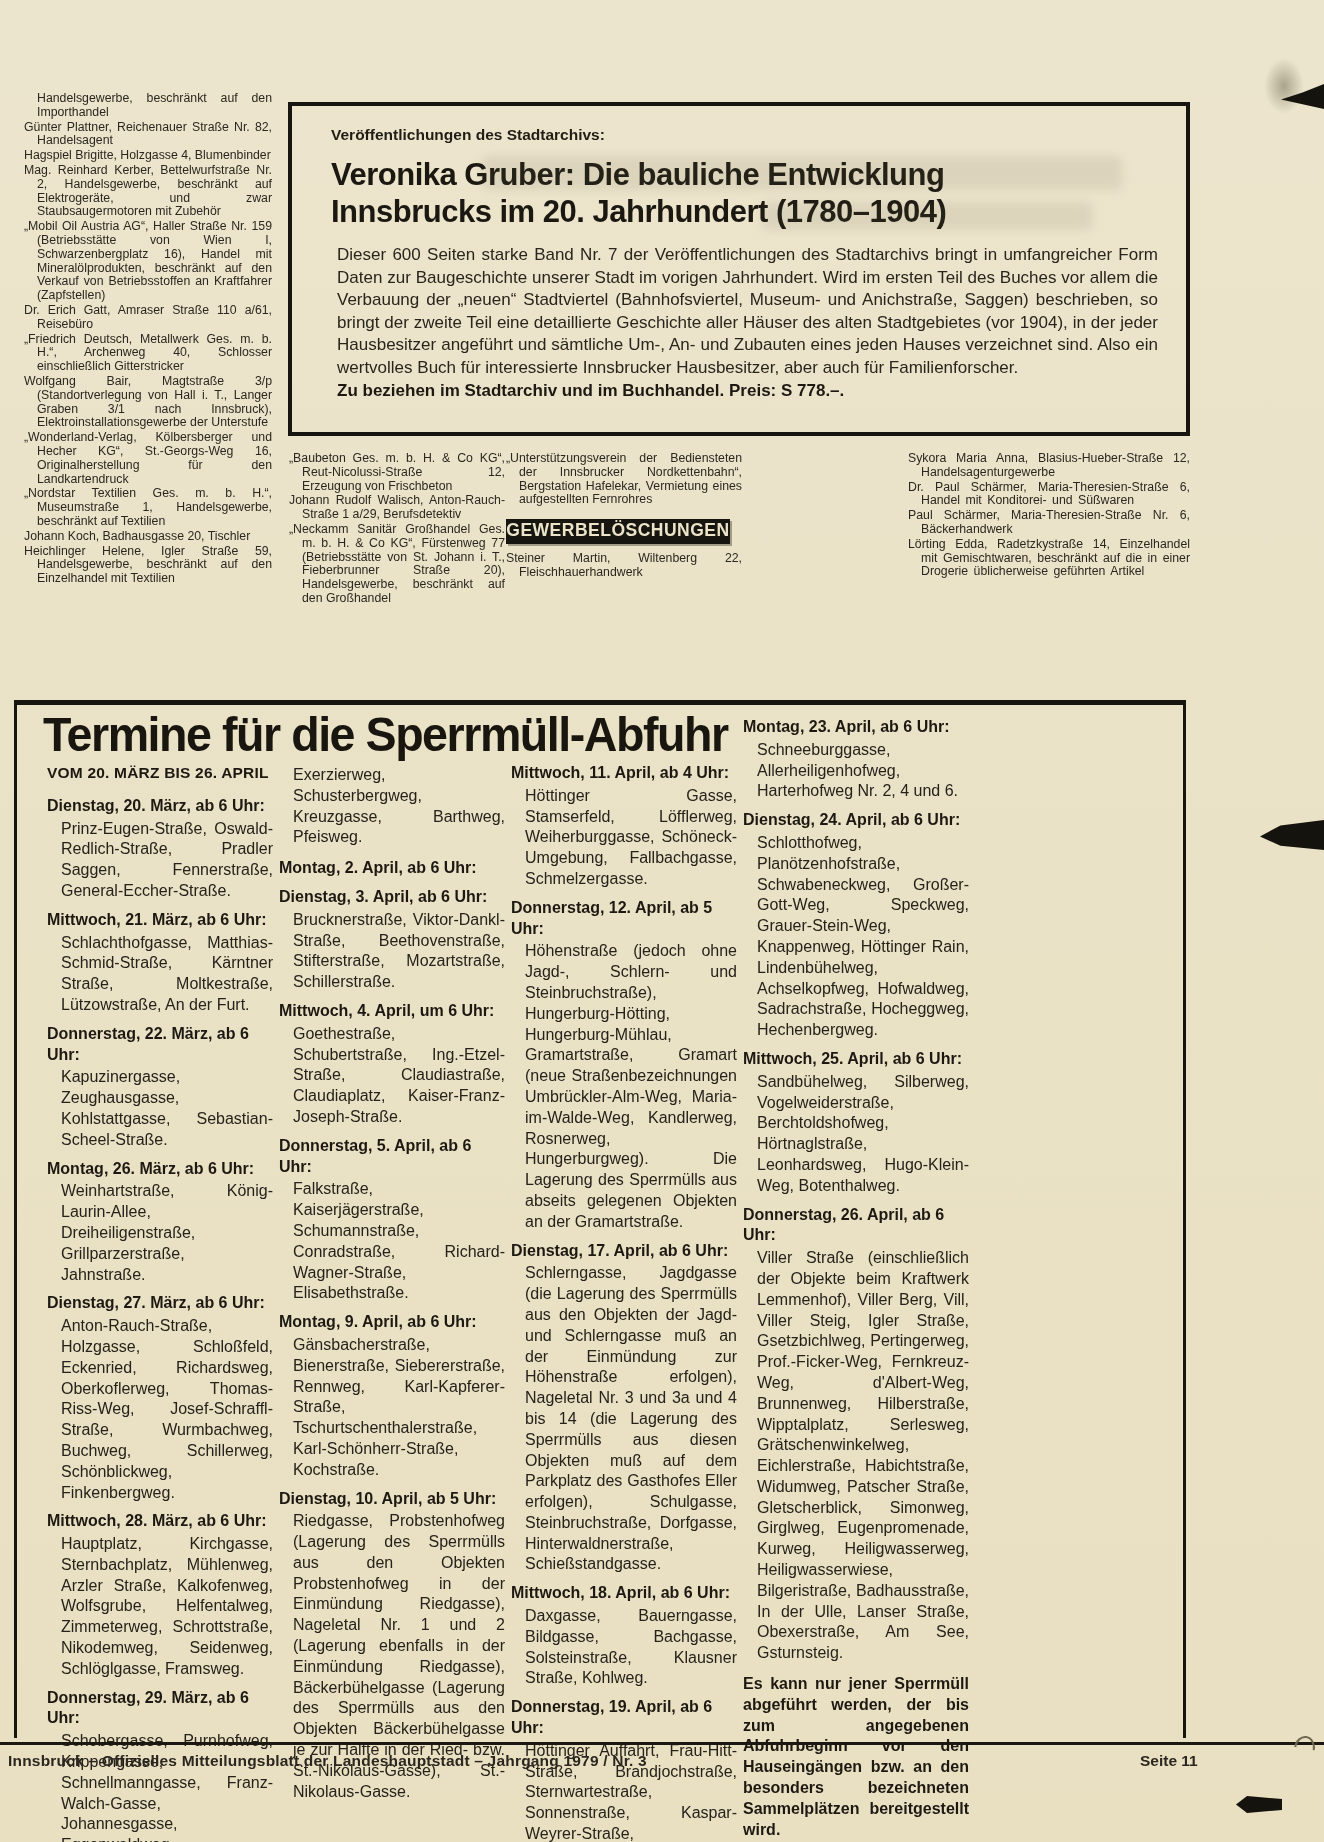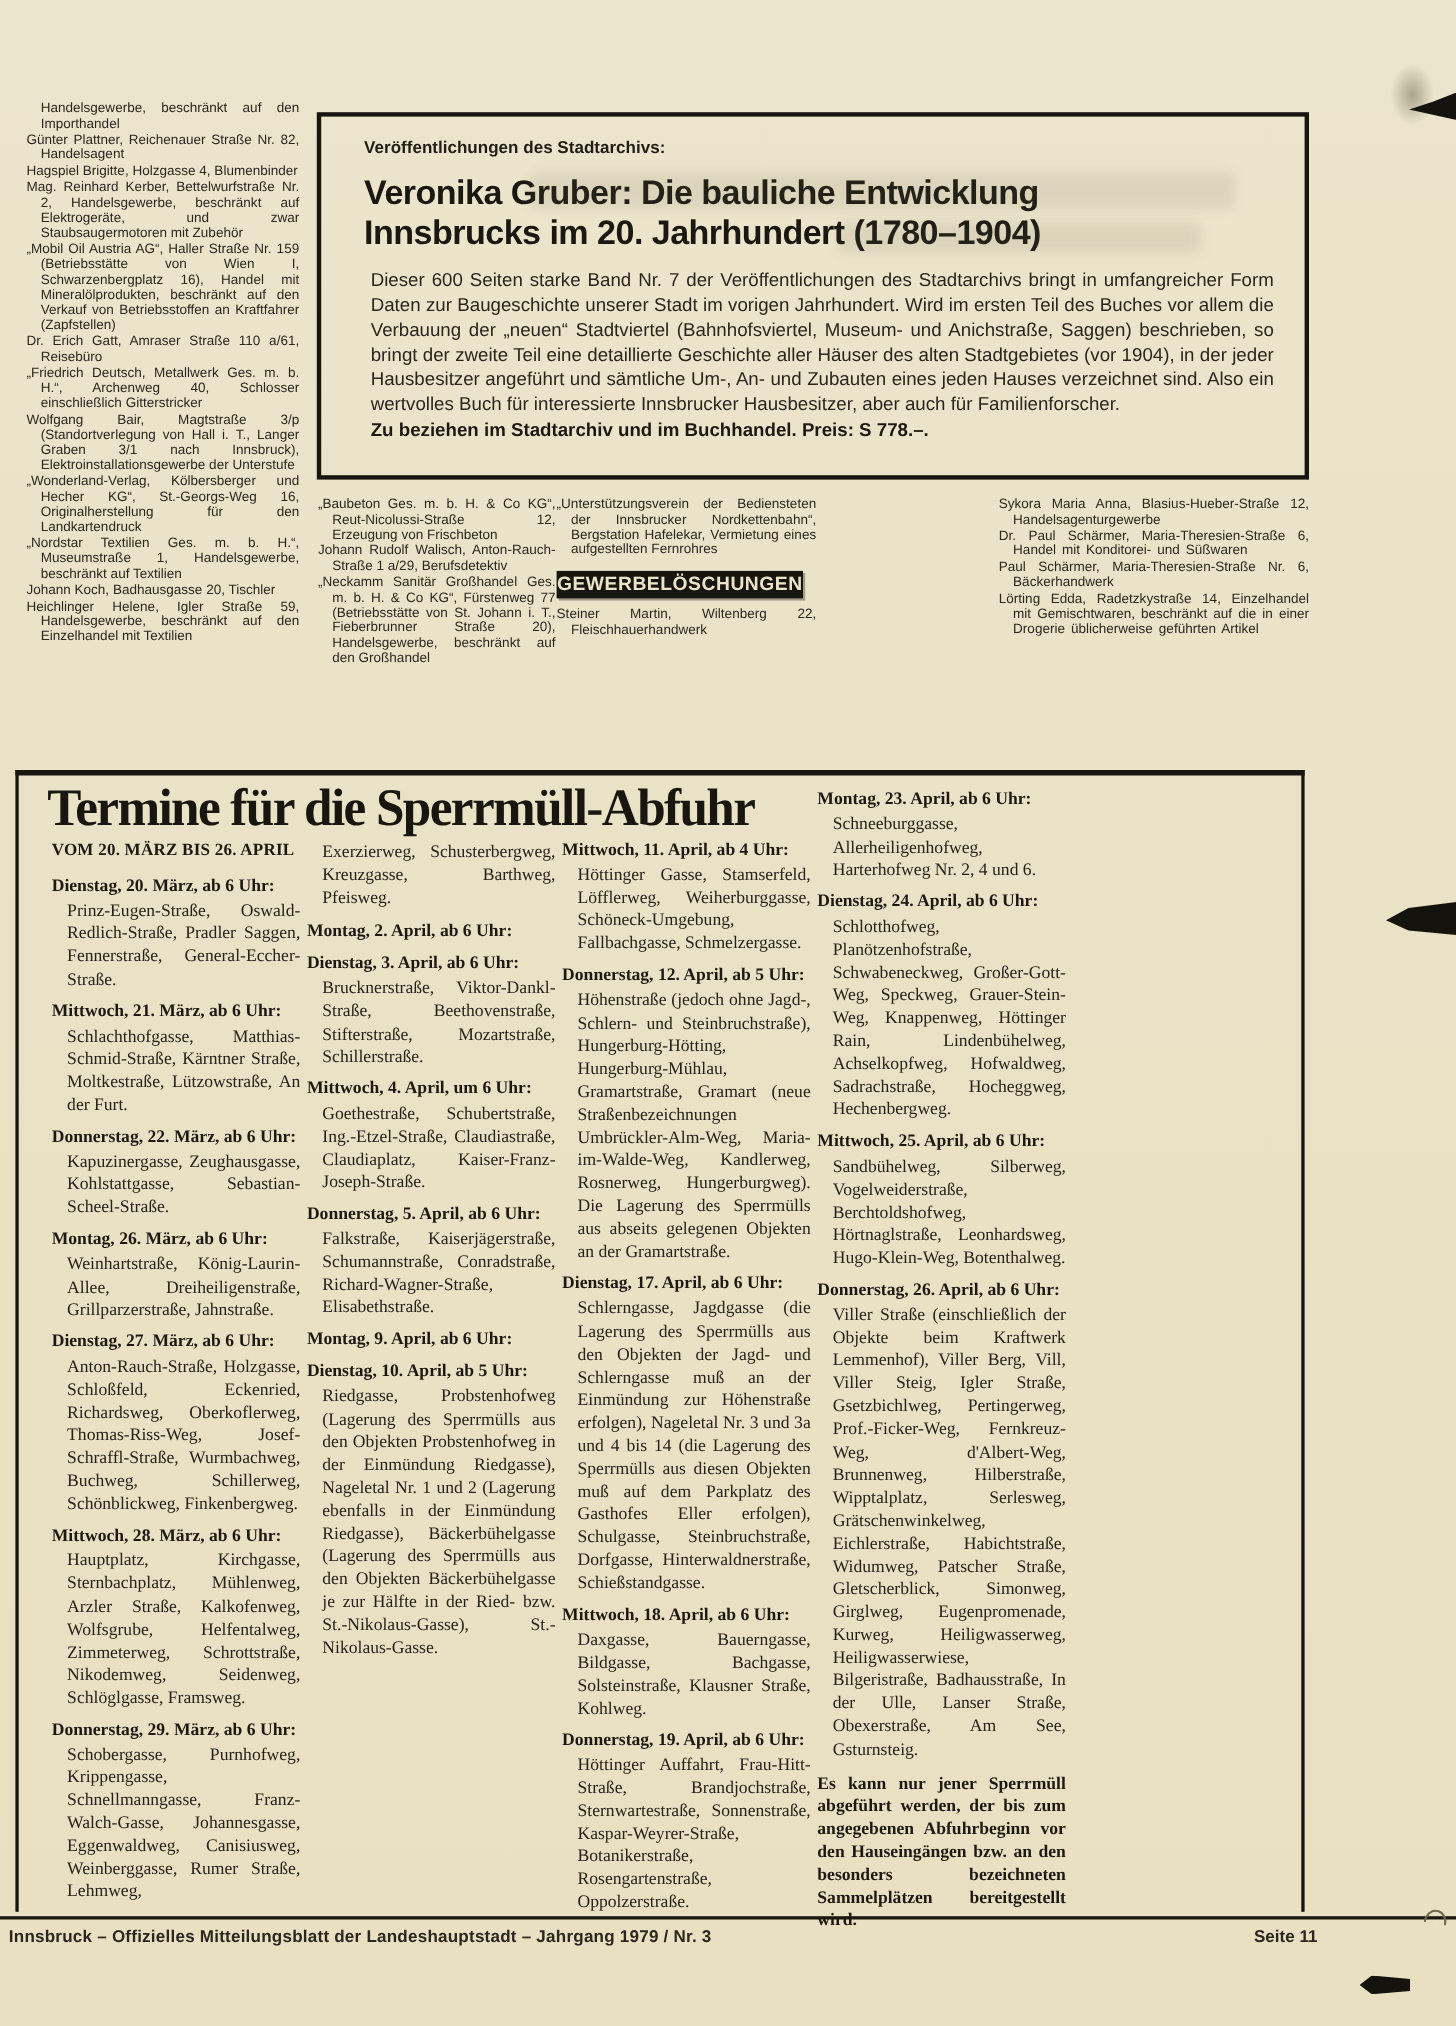--- a/index.html
+++ b/index.html
@@ -38,21 +38,20 @@
     background:#17150f;color:#ece4c9;text-align:center;
     font-size:17.5px;font-weight:bold;letter-spacing:0.5px;
     padding:5px 0 6px 0;text-indent:0;
     box-shadow:2px 2px 0 rgba(23,21,15,0.35);
   }
   
   #waste-box{
     position:absolute;left:14px;top:700px;width:1172px;height:1038px;
     border-top:5px solid #17150f;border-left:3px solid #17150f;border-right:3px solid #17150f;
     box-sizing:border-box;
-    font-family:Liberation Serif, serif;
   }
   #waste-headline{
     position:absolute;left:26px;top:4px;margin:0;width:710px;
     font-size:48px;line-height:52px;font-weight:bold;color:#191610;
     letter-spacing:-1.5px;transform:scaleX(0.97);transform-origin:left top;white-space:nowrap;
   }
   .wcol{position:absolute;width:226px;font-size:16px;line-height:20.8px;color:#26221b;}
   #wcol-1{left:30px;top:58px;}
   #wcol-2{left:262px;top:58px;}
   #wcol-3{left:494px;top:58px;}
@@ -170,20 +169,21 @@
       <div class="wentry">
         <p class="day">Mittwoch, 4. April, um 6 Uhr:</p>
         <p class="streets">Goethestraße, Schubertstraße, Ing.-Etzel-Straße, Claudiastraße, Claudiaplatz, Kaiser-Franz-Joseph-Straße.</p>
       </div>
       <div class="wentry">
         <p class="day">Donnerstag, 5. April, ab 6 Uhr:</p>
         <p class="streets">Falkstraße, Kaiserjägerstraße, Schumannstraße, Conradstraße, Richard-Wagner-Straße, Elisabethstraße.</p>
       </div>
       <div class="wentry">
         <p class="day">Montag, 9. April, ab 6 Uhr:</p>
+        <p class="streets">Gänsbacherstraße, Bienerstraße, Siebererstraße, Rennweg, Karl-Kapferer-Straße, Tschurtschenthalerstraße, Karl-Schönherr-Straße, Kochstraße.</p>
       </div>
       <div class="wentry">
         <p class="day">Dienstag, 10. April, ab 5 Uhr:</p>
         <p class="streets">Riedgasse, Probstenhofweg (Lagerung des Sperrmülls aus den Objekten Probstenhofweg in der Einmündung Riedgasse), Nageletal Nr. 1 und 2 (Lagerung ebenfalls in der Einmündung Riedgasse), Bäckerbühelgasse (Lagerung des Sperrmülls aus den Objekten Bäckerbühelgasse je zur Hälfte in der Ried- bzw. St.-Nikolaus-Gasse), St.-Nikolaus-Gasse.</p>
       </div>
     </div>
 
     <div id="wcol-3" class="wcol">
       <div class="wentry">
         <p class="day">Mittwoch, 11. April, ab 4 Uhr:</p>

